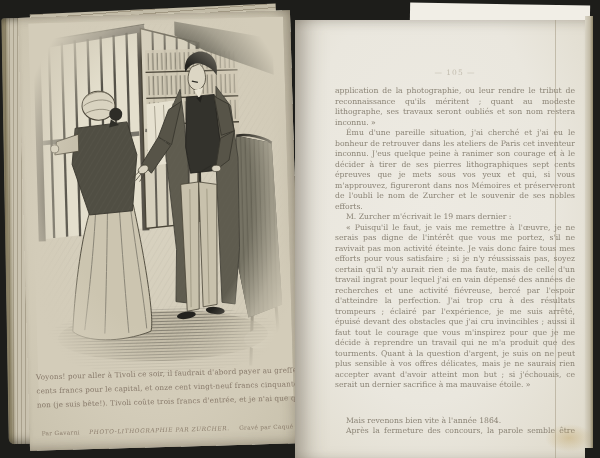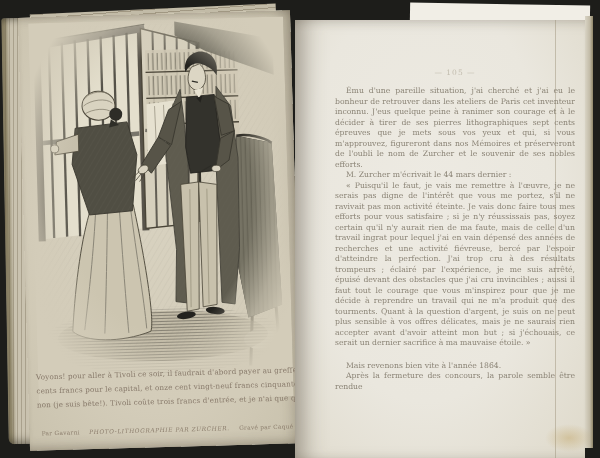--- a/index.html
+++ b/index.html
@@ -77,21 +77,21 @@
     position:absolute;left:40px;width:240px;top:48px;
     text-align:center;color:#c2bcae;font-size:7.5px;letter-spacing:1px;
   }
   .textblock{
     position:absolute;left:40px;width:240px;top:66px;height:350px;overflow:hidden;
     color:#8b8476;font-size:7.7px;line-height:10.5px;text-align:justify;
     text-rendering:optimizeLegibility;
   }
   .textblock p{margin:0;}
   .textblock p.ind{text-indent:11px;}
-  .textblock p.gap{margin-top:12px;}
+  .textblock p.gap{margin-top:25px;}
 </style>
 </head>
 <body>
 
 <div class="top-stack"></div>
 <div class="left-stack"></div>
 <div class="under-leaf"></div>
 
 <div class="left-page">
 
@@ -251,22 +251,23 @@
     <span class="left">Par Gavarni</span>
     <span class="center">PHOTO-LITHOGRAPHIE PAR ZURCHER.</span>
     <span class="right">Gravé par Caqué</span>
   </div>
 </div>
 
 <div class="right-page">
   <div class="fore-crease"></div>
   <div class="pagenum">— 105 —</div>
   <div class="textblock">
+    <p>application de la photographie, ou leur rendre le tribut de reconnaissance qu'ils méritent ; quant au modeste lithographe, ses travaux seront oubliés et son nom restera inconnu. »</p>
     <p class="ind">Ému d'une pareille situation, j'ai cherché et j'ai eu le bonheur de retrouver dans les ateliers de Paris cet inventeur inconnu. J'eus quelque peine à ranimer son courage et à le décider à tirer de ses pierres lithographiques sept cents épreuves que je mets sous vos yeux et qui, si vous m'approuvez, figureront dans nos Mémoires et préserveront de l'oubli le nom de Zurcher et le souvenir de ses nobles efforts.</p>
-    <p class="ind">M. Zurcher m'écrivait le 44 mars dernier :</p>
+    <p class="ind">M. Zurcher m'écrivait le 19 mars dernier :</p>
     <p class="ind">« Puisqu'il le faut, je vais me remettre à l'œuvre, je ne serais pas digne de l'intérêt que vous me portez, s'il ne ravivait pas mon activité éteinte. Je vais donc faire tous mes efforts pour vous satisfaire ; si je n'y réussissais pas, soyez certain qu'il n'y aurait rien de ma faute, mais de celle d'un travail ingrat pour lequel j'ai en vain dépensé des années de recherches et une activité fiévreuse, bercé par l'espoir d'atteindre la perfection. J'ai trop cru à des résultats trompeurs ; éclairé par l'expérience, je me suis arrêté, épuisé devant des obstacles que j'ai cru invincibles ; aussi il faut tout le courage que vous m'inspirez pour que je me décide à reprendre un travail qui ne m'a produit que des tourments. Quant à la question d'argent, je suis on ne peut plus sensible à vos offres délicates, mais je ne saurais rien accepter avant d'avoir atteint mon but ; si j'échouais, ce serait un dernier sacrifice à ma mauvaise étoile. »</p>
     <p class="ind gap">Mais revenons bien vite à l'année 1864.</p>
     <p class="ind">Après la fermeture des concours, la parole semble être rendue</p>
   </div>
 </div>
 
 <div class="fore-edge"></div>
 <div class="stain"></div>
 
 </body></html>

